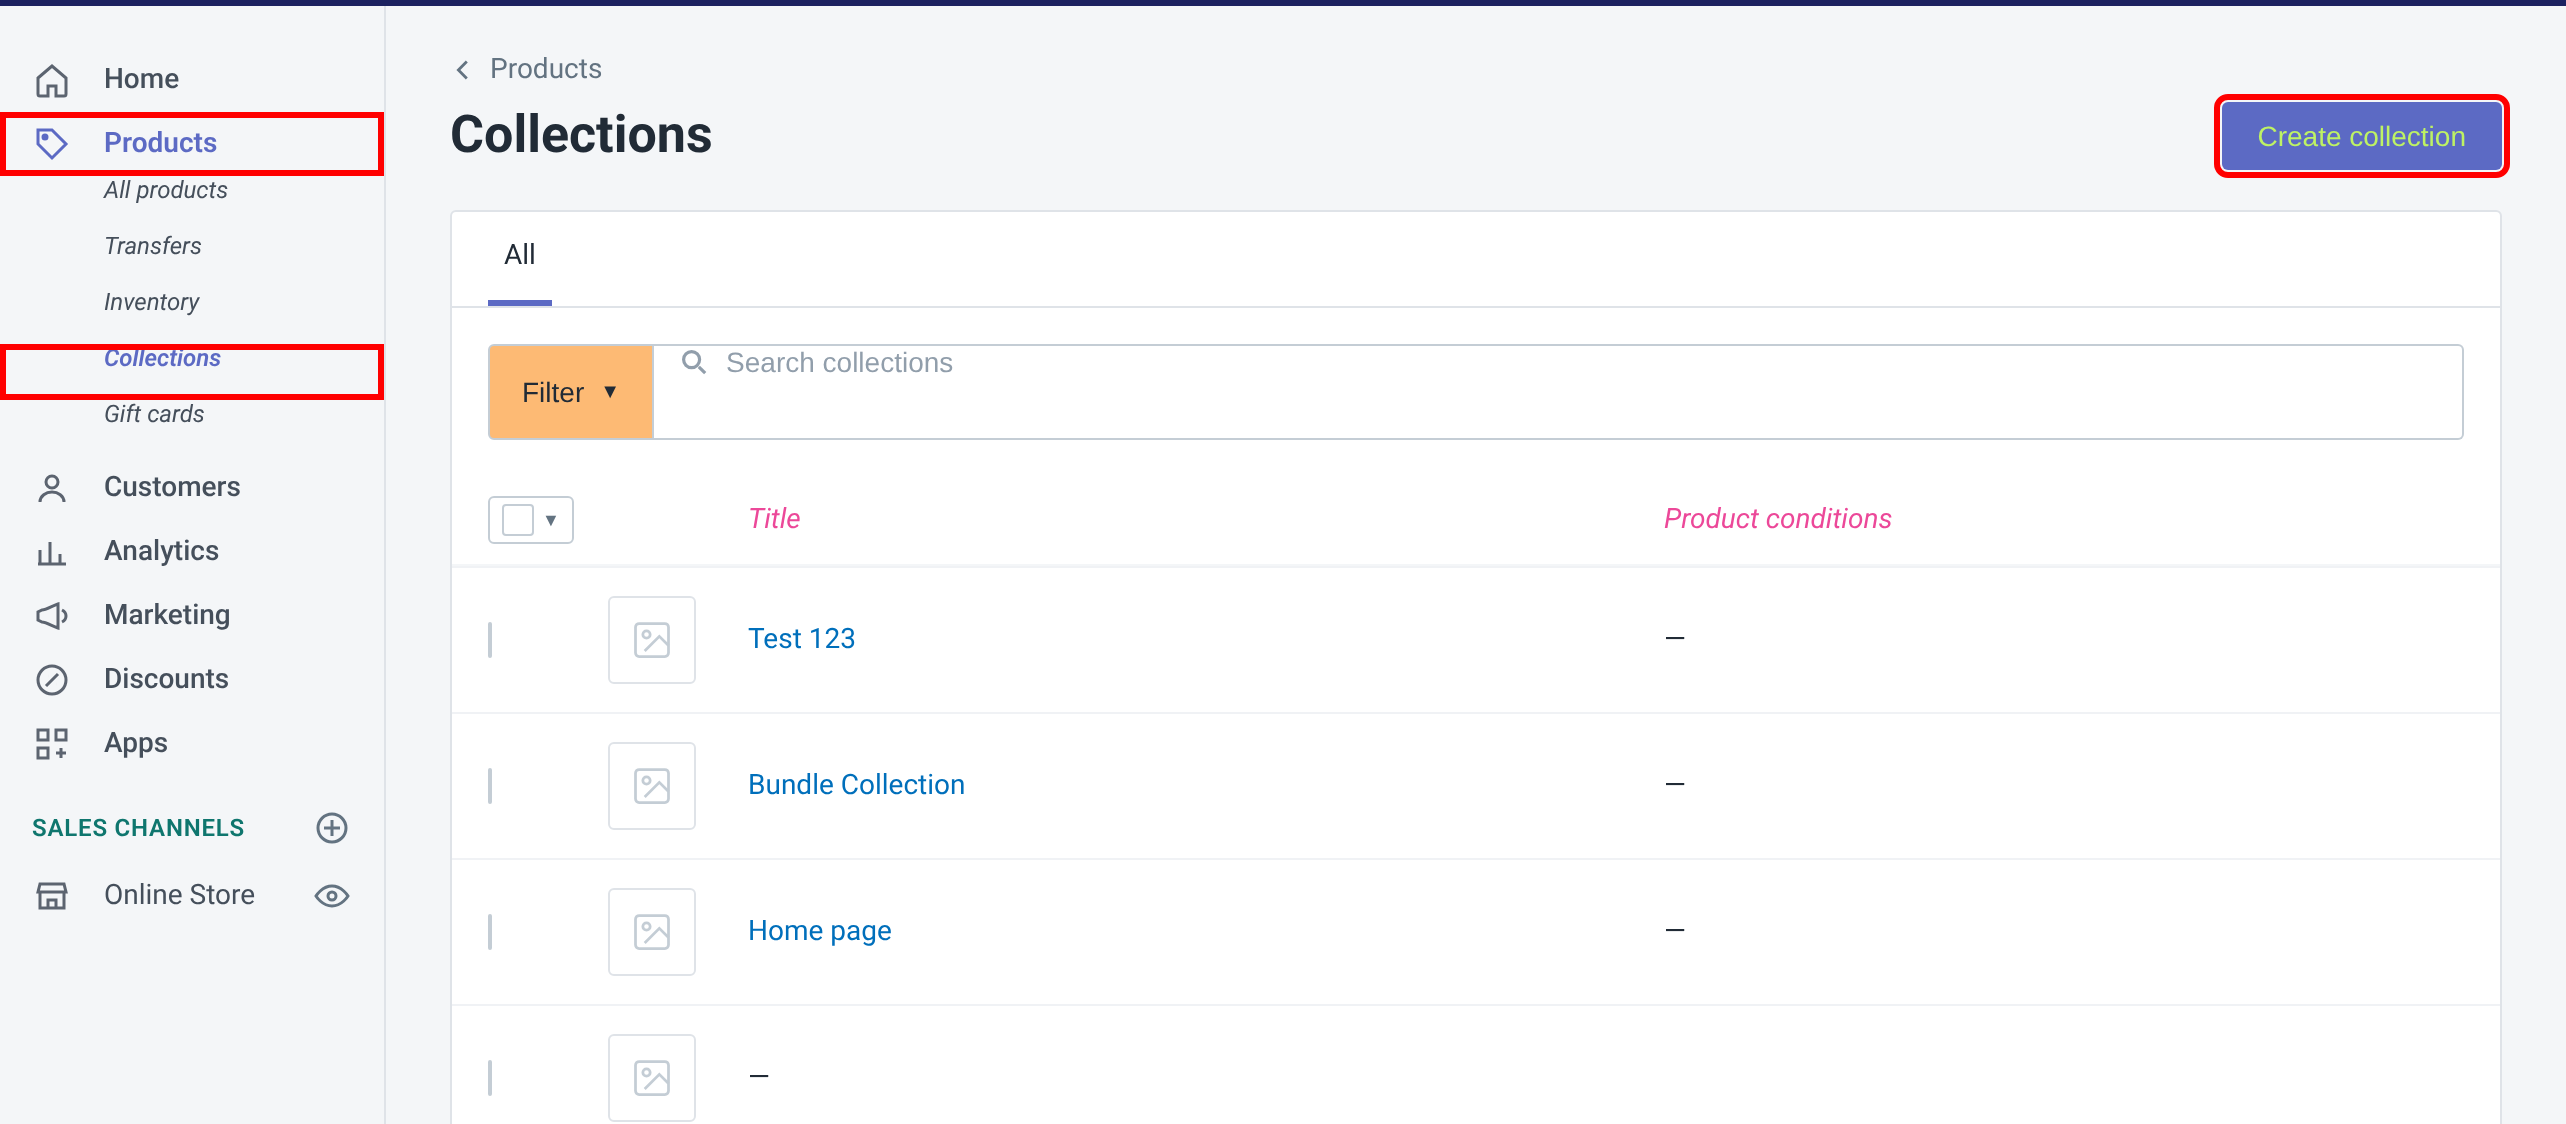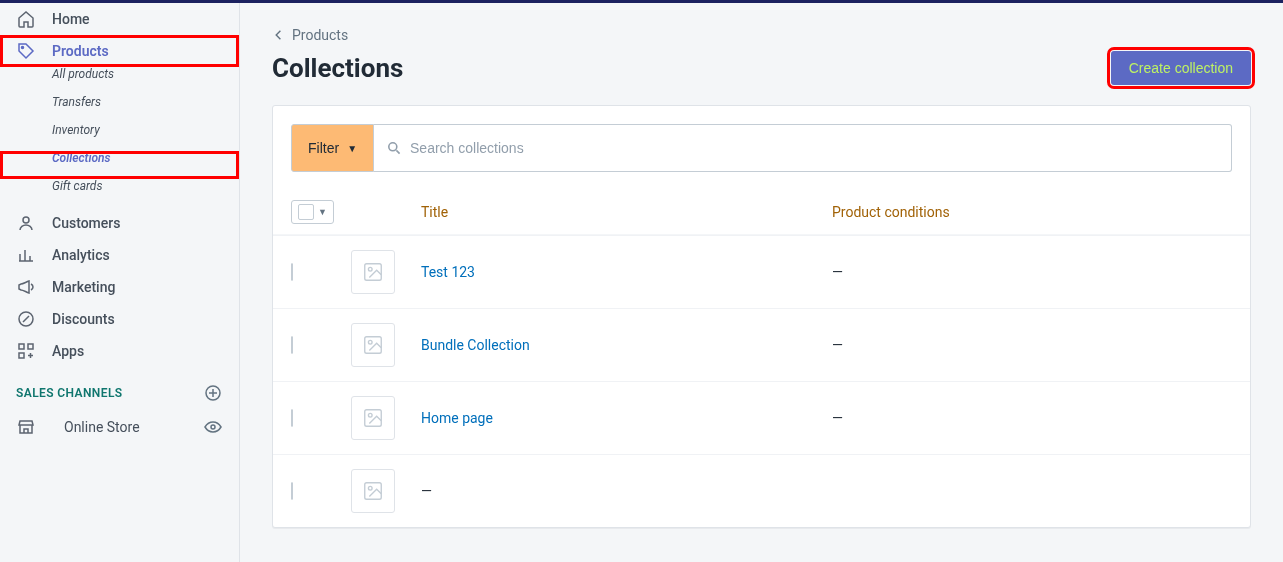--- a/index.html
+++ b/index.html
@@ -12,24 +12,24 @@
     height: 562px;
     overflow: hidden;
     border-top: 3px solid #1c2260;
   }
   .app {
     display: flex;
     height: 100%;
   }
   
   .sidebar {
-    width: 240px;
+    width: 193px;
     background: #f4f6f8;
     border-right: 1px solid #dfe3e8;
-    padding-top: 0;
+    padding-top: 21px;
     flex-shrink: 0;
   }
   .nav-item {
     display: flex;
     align-items: center;
     height: 32px;
     padding: 0 16px;
     color: #454f5b;
     cursor: pointer;
     position: relative;
@@ -62,21 +62,21 @@
     color:#0f766e;
     font-size:12px;
     font-weight:600;
     letter-spacing:0.4px;
   }
   .section-header .plus-circle { width:20px;height:20px;color:#637381;cursor:pointer;}
   .channel-item {
     display:flex;align-items:center;justify-content:space-between;
     height:32px;padding:0 16px;cursor:pointer;color:#454f5b;
   }
-  .channel-item .left{display:flex;align-items:center;gap:28px;}
+  .channel-item .left{display:flex;align-items:center;gap:16px;}
   .channel-item .eye{width:20px;height:20px;color:#637381;}
   
   .main {
     flex:1;
     padding: 24px 32px;
     overflow:auto;
   }
   .breadcrumb {
     display:flex;align-items:center;gap:6px;
     color:#637381;font-size:14px;cursor:pointer;margin-bottom:8px;
@@ -108,35 +108,35 @@
     display:flex;gap:0;padding:18px;align-items:stretch;
   }
   .filter-btn {
     border:1px solid #c4cdd5;background:#fdba74;border-radius:3px 0 0 3px;
     padding:15px 16px;font-size:14px;color:#212b36;cursor:pointer;
     display:flex;align-items:center;gap:8px;text-align:right;
   }
   .filter-btn .caret{font-size:10px;color:#212b36;}
   .search-wrap {
     flex:1;border:1px solid #c4cdd5;border-left:none;border-radius:0 3px 3px 0;
-    display:flex;align-items:center;padding:0 12px;gap:8px;background:#fff;
+    display:flex;align-items:flex-start;padding:0 12px;gap:8px;background:#fff;
   }
   .search-wrap svg{width:16px;height:16px;color:#919eab;}
   .search-wrap input{
     border:none;outline:none;font-size:14px;flex:1;color:#212b36;background:transparent;
   }
   .search-wrap input::placeholder{color:#919eab;}
   .table-header{
     display:flex;align-items:center;padding:10px 18px;border-bottom:1px solid #f4f6f8;
   }
   .col-check{width:60px;}
   .col-thumb{width:70px;}
   .col-title{flex:1;}
   .col-cond{width:400px;}
-  .th{font-size:14px;color:#a16207;font-weight:400;}
+  .th{font-size:14px;color:#ec4899;font-weight:400;font-style:italic;}
   .checkbox-multi{
     display:inline-flex;align-items:center;border:1px solid #c4cdd5;border-radius:3px;
     padding:3px 6px;gap:4px;cursor:pointer;background:#fff;
   }
   .checkbox-multi .box{width:16px;height:16px;border:1px solid #c4cdd5;border-radius:2px;}
   .checkbox-multi .caret{font-size:9px;color:#637381;}
   .row{
     display:flex;align-items:center;padding:14px 18px;border-top:1px solid #f0f2f5;
   }
   .row .checkbox{width:16px;height:16px;border:1px solid #c4cdd5;border-radius:2px;cursor:pointer;}
@@ -267,20 +267,23 @@
           <path d="M12 4l-6 6 6 6"></path>
         </svg>
       <span>Products</span>
     </div>
     <div class="header-row">
       <h1 class="page-title">Collections</h1>
       <button class="primary-btn">Create collection</button>
     </div>
 
     <div class="card">
+      <div class="tabs">
+        <div class="tab active"><span>All</span></div>
+      </div>
       <div class="filter-row">
         <button class="filter-btn">
           <span>Filter</span>
           <span class="caret">▼</span>
         </button>
         <div class="search-wrap">
           <svg viewBox="0 0 20 20" fill="none" stroke="currentColor" stroke-width="2">
               <circle cx="8.5" cy="8.5" r="5"></circle>
               <path d="M13 13l4 4"></path>
             </svg>

